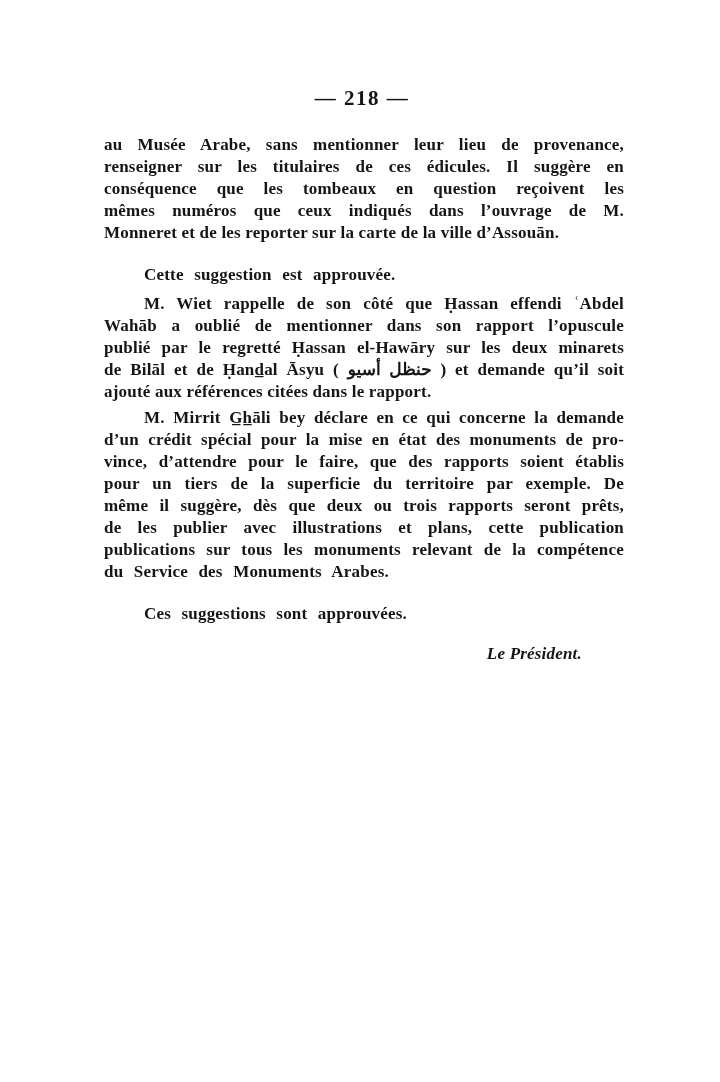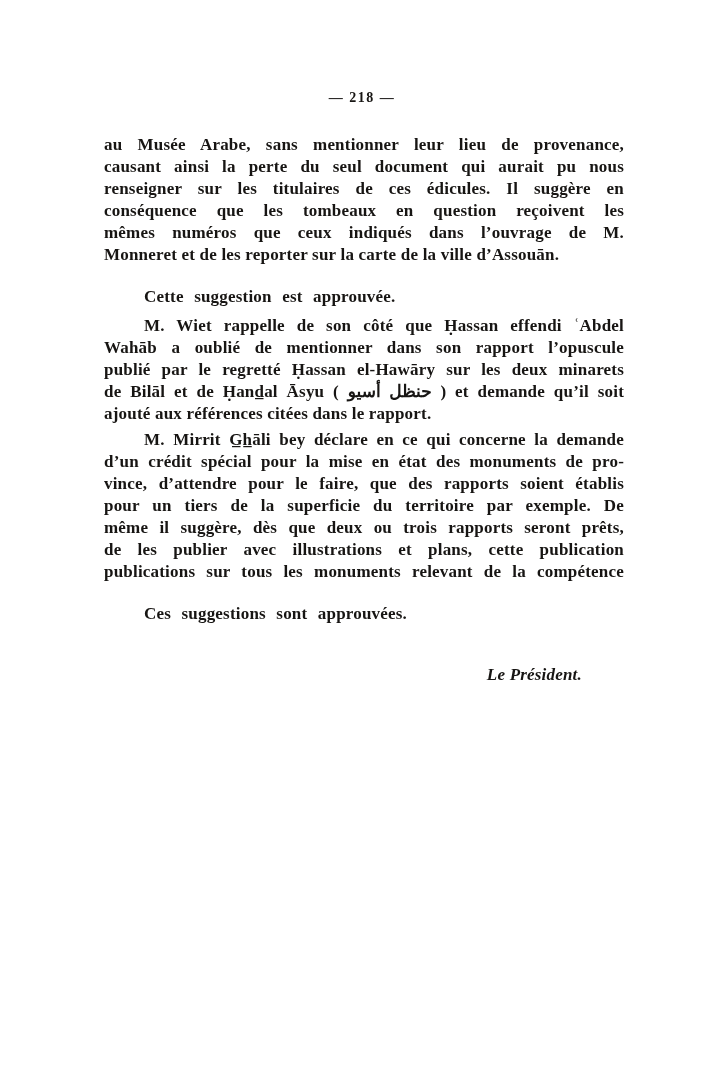--- a/index.html
+++ b/index.html
@@ -17,21 +17,21 @@
     color: #171513;
     font-weight: bold;
     -webkit-font-smoothing: antialiased;
   }
   .page-number {
     position: absolute;
     top: 87px;
     left: 102px;
     width: 520px;
     text-align: center;
-    font-size: 14px;
+    font-size: 21px;
     line-height: 22px;
     letter-spacing: 1.5px;
   }
   .text-block {
     position: absolute;
     top: 134px;
     left: 104px;
     width: 520px;
     font-size: 17px;
     line-height: 22px;
@@ -46,40 +46,39 @@
     text-align-last: justify;
     min-height: 22px;
   }
   .line.last {
     text-align: left;
     text-align-last: auto;
   }
   .line.indent { text-indent: 40px; }
   .line.spread { word-spacing: 6px; }
   .signature {
-    margin-top: 39px;
+    margin-top: 18px;
     text-align: right;
     padding-right: 42px;
     font-style: italic;
     font-size: 17px;
     line-height: 22px;
   }
 </style>
 </head>
 <body>
 
 <div class="page">
 
   <div class="page-number">— 218 —</div>
 
   <div class="text-block">
 
     <div class="para">
       <div class="line">au Musée Arabe, sans mentionner leur lieu de provenance,</div>
-      <div class="line">causant ainsi la perte du seul document qui aurait pu nous</div>
       <div class="line">renseigner sur les titulaires de ces édicules. Il suggère en</div>
       <div class="line">conséquence que les tombeaux en question reçoivent les</div>
       <div class="line">mêmes numéros que ceux indiqués dans l’ouvrage de M.</div>
       <div class="line last">Monneret et de les reporter sur la carte de la ville d’Assouān.</div>
     </div>
 
     <div class="para gap-sm">
       <div class="line last indent spread">Cette suggestion est approuvée.</div>
     </div>
 
@@ -92,20 +91,21 @@
     </div>
 
     <div class="para gap-xs">
       <div class="line indent">M. Mirrit G̲h̲āli bey déclare en ce qui concerne la demande</div>
       <div class="line">d’un crédit spécial pour la mise en état des monuments de pro-</div>
       <div class="line">vince, d’attendre pour le faire, que des rapports soient établis</div>
       <div class="line">pour un tiers de la superficie du territoire par exemple. De</div>
       <div class="line">même il suggère, dès que deux ou trois rapports seront prêts,</div>
       <div class="line">de les publier avec illustrations et plans, cette publication</div>
       <div class="line">publications sur tous les monuments relevant de la compétence</div>
+      <div class="line last spread">du Service des Monuments Arabes.</div>
     </div>
 
     <div class="para gap-sm">
       <div class="line last indent spread">Ces suggestions sont approuvées.</div>
     </div>
 
     <div class="signature">Le Président.</div>
 
   </div>
 </div>

